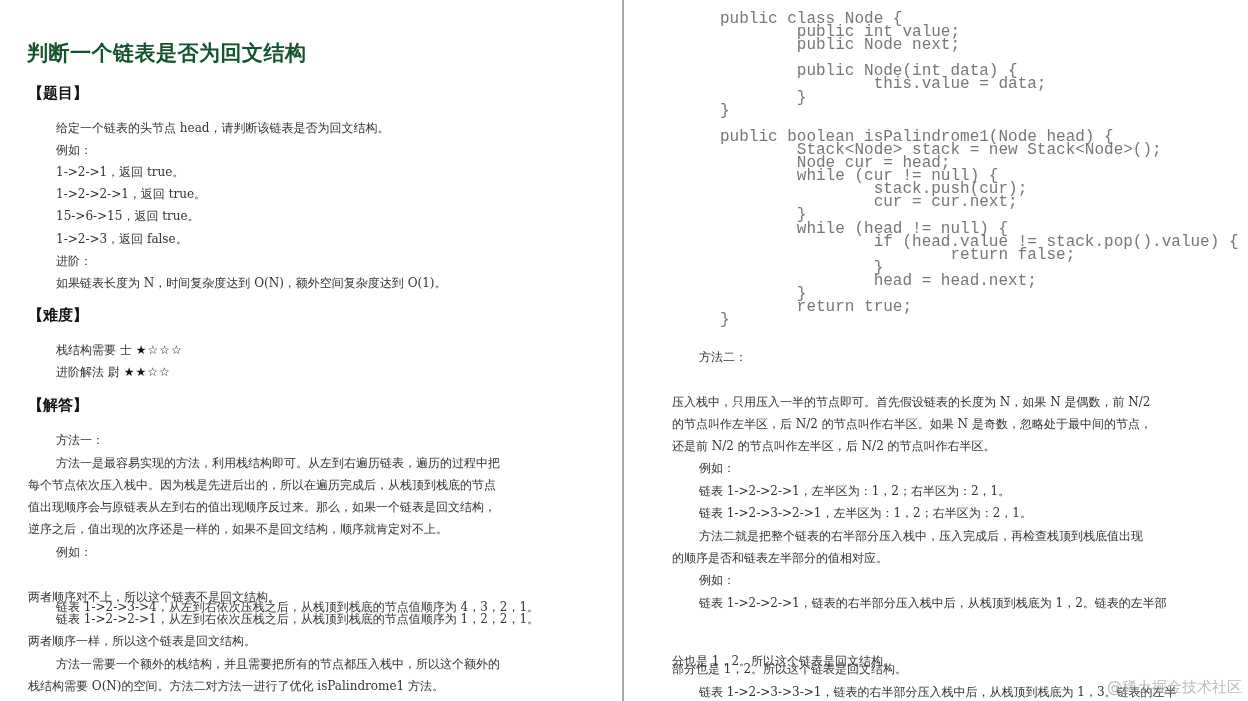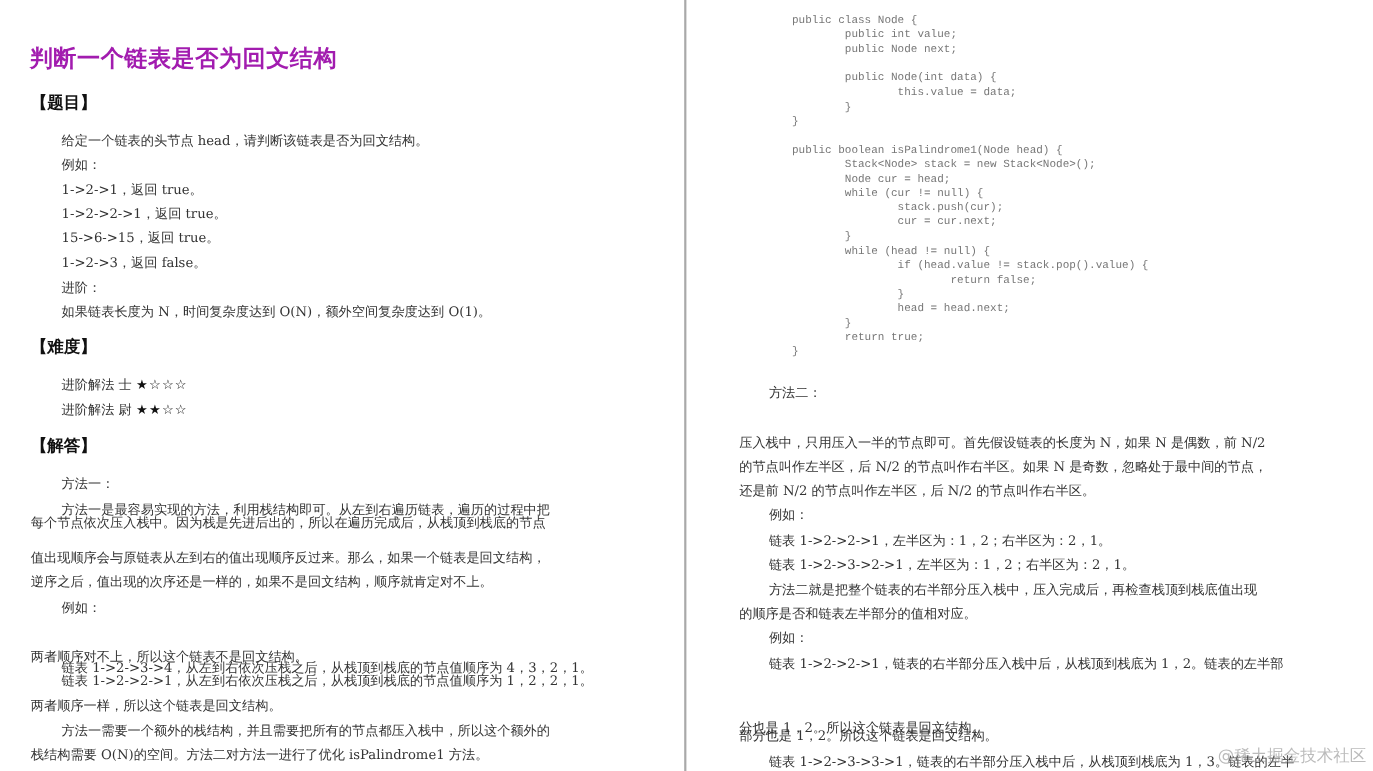--- a/index.html
+++ b/index.html
@@ -3,30 +3,30 @@
 <meta charset="utf-8">
 <style>
   html, body { margin:0; padding:0; }
   body { width:1248px; height:701px; background:#ffffff; position:relative; overflow:hidden;
          font-family:"DejaVu Serif","Liberation Serif",serif; color:#2a2a2a; }
   .page { position:absolute; top:0; height:701px; }
   .page-left { left:0; width:622px; }
   .page-right { left:625px; width:623px; }
   .divider { position:absolute; left:622px; top:0; width:2px; height:701px; background:#a9a9a9; }
   .title { position:absolute; left:27px; top:39px; font-family:"DejaVu Sans","Liberation Sans",sans-serif;
-           font-size:21px; font-weight:bold; color:#a21caf; letter-spacing:0.5px;text-align:center; }
+           font-size:21px; font-weight:bold; color:#14532d; letter-spacing:0.5px;text-align:center; }
   .sec { position:absolute; left:28px; font-family:"DejaVu Sans","Liberation Sans",sans-serif;
          font-size:15px; font-weight:bold; color:#111; }
   .line { position:absolute; font-size:12px; line-height:22px; white-space:nowrap; color:#333; }
   .ind { left:56px; }
   .full { left:28px; }
   .rind { left:74px; }
   .rfull { left:47px; }
   .code { position:absolute; left:95px; top:13px; font-family:"Liberation Mono","DejaVu Sans Mono",monospace;
-          font-size:10px; line-height:13.1px; color:#777; white-space:pre; margin:0; }
+          font-size:16px; line-height:13.1px; color:#777; white-space:pre; margin:0; }
   .stars { letter-spacing:1px; color:#111; }
   .watermark { position:absolute; right:6px; bottom:4px; font-family:"DejaVu Sans","Liberation Sans",sans-serif;
                font-size:15px; color:rgba(150,150,150,0.65); }
 </style>
 </head>
 <body>
 
 <div class="page page-left">
   <div class="title">判断一个链表是否为回文结构</div>
 
@@ -35,32 +35,32 @@
   <div class="line ind" style="top:139px;">例如：</div>
   <div class="line ind" style="top:161px;">1-&gt;2-&gt;1，返回 true。</div>
   <div class="line ind" style="top:183px;">1-&gt;2-&gt;2-&gt;1，返回 true。</div>
   <div class="line ind" style="top:205px;">15-&gt;6-&gt;15，返回 true。</div>
   <div class="line ind" style="top:228px;">1-&gt;2-&gt;3，返回 false。</div>
   <div class="line ind" style="top:250px;">进阶：</div>
   <div class="line ind" style="top:272px;">如果链表长度为 N，时间复杂度达到 O(N)，额外空间复杂度达到 O(1)。</div>
 
   <div class="sec" style="top:306px;">【难度】</div>
   <div class="line ind" style="top:339px;">
-    <span>进阶解法 士</span>
+    <span>栈结构需要 士</span>
     <span class="stars">★☆☆☆</span>
   </div>
   <div class="line ind" style="top:361px;">
     <span>进阶解法 尉</span>
     <span class="stars">★★☆☆</span>
   </div>
 
   <div class="sec" style="top:396px;text-align:right;">【解答】</div>
   <div class="line ind" style="top:429px;">方法一：</div>
   <div class="line ind" style="top:452px;">方法一是最容易实现的方法，利用栈结构即可。从左到右遍历链表，遍历的过程中把</div>
-  <div class="line full" style="top:464px;">每个节点依次压入栈中。因为栈是先进后出的，所以在遍历完成后，从栈顶到栈底的节点</div>
+  <div class="line full" style="top:474px;">每个节点依次压入栈中。因为栈是先进后出的，所以在遍历完成后，从栈顶到栈底的节点</div>
   <div class="line full" style="top:496px;">值出现顺序会与原链表从左到右的值出现顺序反过来。那么，如果一个链表是回文结构，</div>
   <div class="line full" style="top:518px;">逆序之后，值出现的次序还是一样的，如果不是回文结构，顺序就肯定对不上。</div>
   <div class="line ind" style="top:541px;">例如：</div>
   <div class="line ind" style="top:564px;margin-top:32px;">链表 1-&gt;2-&gt;3-&gt;4，从左到右依次压栈之后，从栈顶到栈底的节点值顺序为 4，3，2，1。</div>
   <div class="line full" style="top:586px;">两者顺序对不上，所以这个链表不是回文结构。</div>
   <div class="line ind" style="top:608px;">链表 1-&gt;2-&gt;2-&gt;1，从左到右依次压栈之后，从栈顶到栈底的节点值顺序为 1，2，2，1。</div>
   <div class="line full" style="top:630px;">两者顺序一样，所以这个链表是回文结构。</div>
   <div class="line ind" style="top:653px;">方法一需要一个额外的栈结构，并且需要把所有的节点都压入栈中，所以这个额外的</div>
   <div class="line full" style="top:675px;">栈结构需要 O(N)的空间。方法二对方法一进行了优化 isPalindrome1 方法。</div>
 </div>

